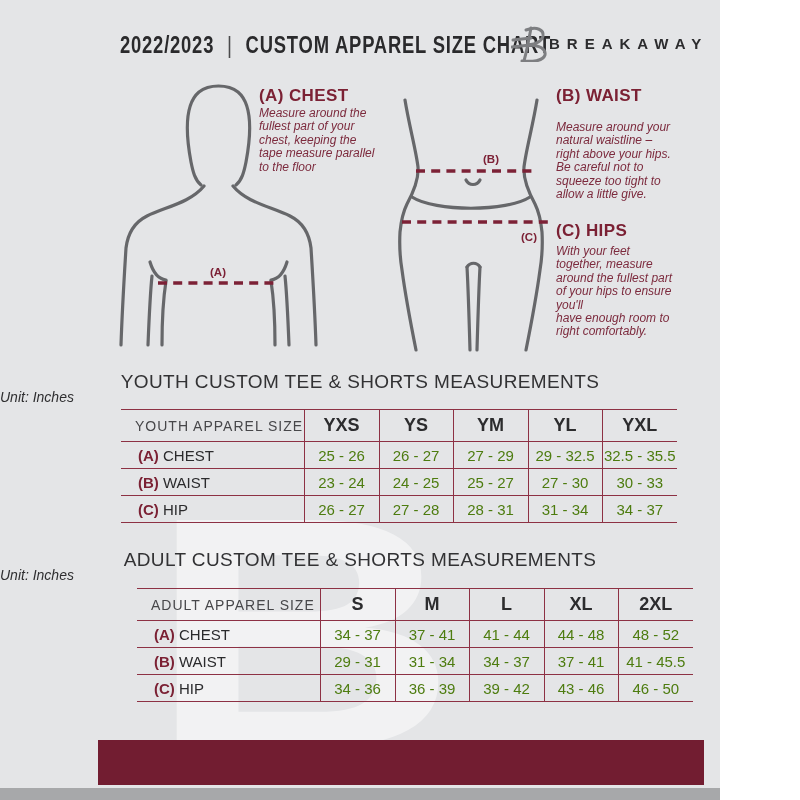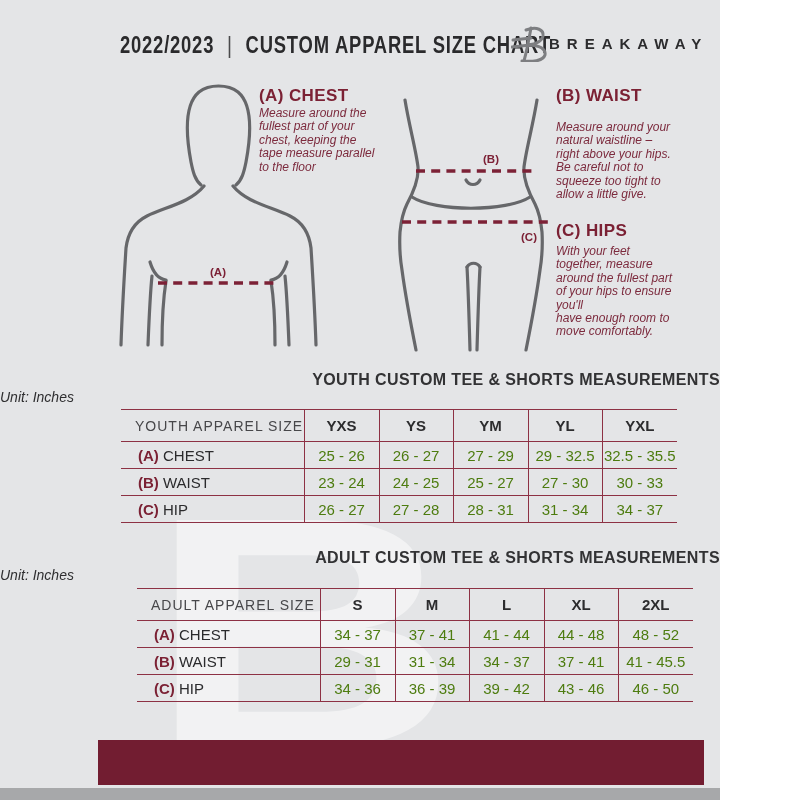--- a/index.html
+++ b/index.html
@@ -18,33 +18,33 @@
   
   .sec-title{font-size:17px;font-weight:700;letter-spacing:.4px;color:#7b2134;white-space:nowrap;}
   .sec-body{font-size:12px;line-height:13.4px;font-style:italic;color:#7c2a3d;white-space:pre-line;width:175px;}
 
   
   .fig path, .fig line{fill:none;stroke:#66676a;stroke-width:3.2;stroke-linecap:round;}
   .fig .dash{stroke:#7c2136;stroke-width:3.4;stroke-dasharray:9 6.2;stroke-linecap:butt;}
   .fig text{font-family:"Liberation Sans",sans-serif;font-size:11.5px;font-weight:700;fill:#7c2136;}
 
   
-  .tbl-title{left:0;right:0;text-align:right;font-size:16px;font-weight:700;
+  .tbl-title{left:0;right:0;text-align:center;font-size:19px;font-weight:400;
              letter-spacing:.4px;color:#323234;}
   .tbl-unit{left:0;right:0;text-align:left;font-size:14px;font-style:italic;color:#2f2f31;}
 
   table.size-table{position:absolute;border-collapse:collapse;table-layout:fixed;width:556px;}
   .size-table td{height:26px;border-top:1.5px solid #8d3144;font-size:15px;color:#4d7c0f;
                  text-align:center;vertical-align:middle;padding:0;}
   .size-table tr.hdr td{height:31px;margin-top:6px;}
   .size-table tr:last-child td{border-bottom:1.5px solid #8d3144;}
   .size-table td.v{border-left:1.5px solid #8d3144;}
   .size-table td.lbl{text-align:left;padding-left:14px;font-size:14px;letter-spacing:1px;color:#47474a;}
   .size-table td.rowlbl{text-align:left;padding-left:17px;font-size:15px;color:#2b2b2d;}
-  .size-table td.size{font-weight:700;font-size:15px;color:#2c2c2e;}
+  .size-table td.size{font-weight:700;font-size:18px;color:#2c2c2e;}
   .tag{font-weight:700;color:#7b2134;}
 
   
   .watermark{left:148px;top:468px;font-size:330px;font-weight:700;color:rgba(255,255,255,.5);
              transform:scaleX(1.3);transform-origin:left top;line-height:1;pointer-events:none;}
   .footer-bar{left:98px;top:740px;width:606px;height:45px;background:#721d31;}
   .bottom-band{left:0;top:788px;width:800px;height:12px;background:#a7a8aa;}
 </style>
 </head>
 <body>
@@ -85,21 +85,21 @@
 squeeze too tight to
 allow a little give.</div>
 
   <div class="abs sec-title" style="left:556px;top:221px;">(C) HIPS</div>
   <div class="abs sec-body" style="left:556px;top:245px;">With your feet
 together, measure
 around the fullest part
 of your hips to ensure
 you'll
 have enough room to
-move comfortably.</div>
+right comfortably.</div>
 
   <svg class="abs fig" style="left:100px;top:78px;" width="236" height="282" viewBox="100 78 236 282">
     <path d="M201,185 C195,180 193,172 191,162 C185,130 186,103 199,92 C209,84 228,84 238,92 C251,103 252,130 246,162 C244,172 242,180 236,185"></path>
     <path d="M204,186 C190,203 165,207 147,216 C135,222 128,232 126,248 C124,280 122,315 121,345"></path>
     <path d="M233,186 C247,203 272,207 290,216 C302,222 309,232 311,248 C313,280 315,315 316,345"></path>
     <path d="M150,262 C153,272 158,279 166,280"></path>
     <path d="M152,276 C150,295 149,320 148,345"></path>
     <path d="M166,281 C163,300 162,322 162,345"></path>
     <path d="M287,262 C284,272 279,279 271,280"></path>
     <path d="M285,276 C287,295 288,320 289,345"></path>

